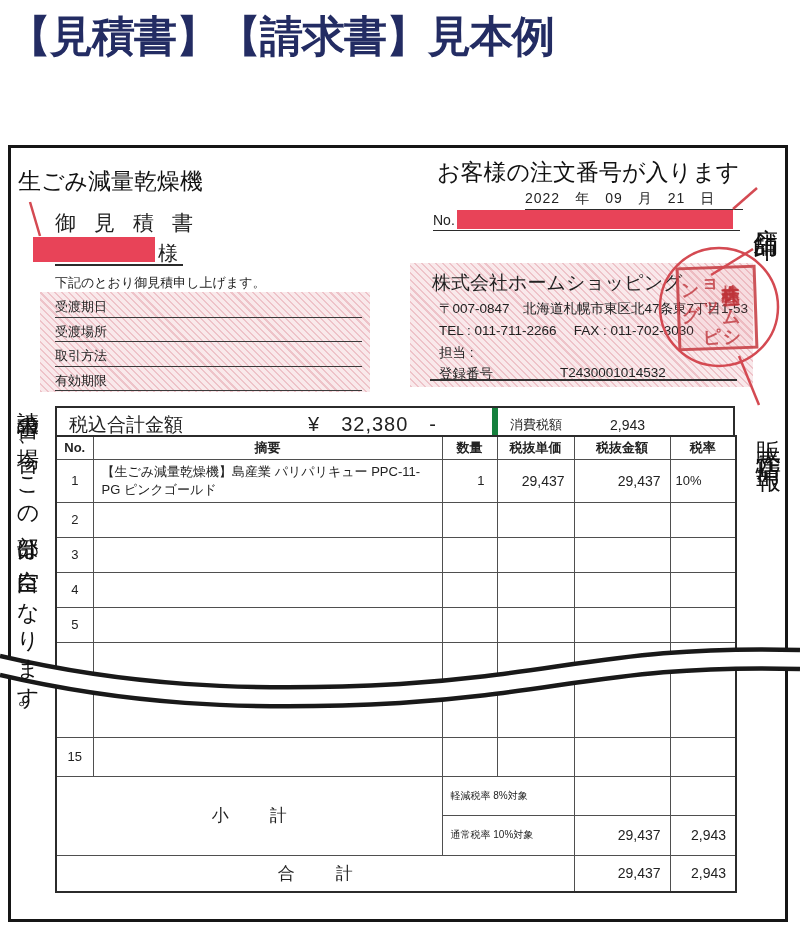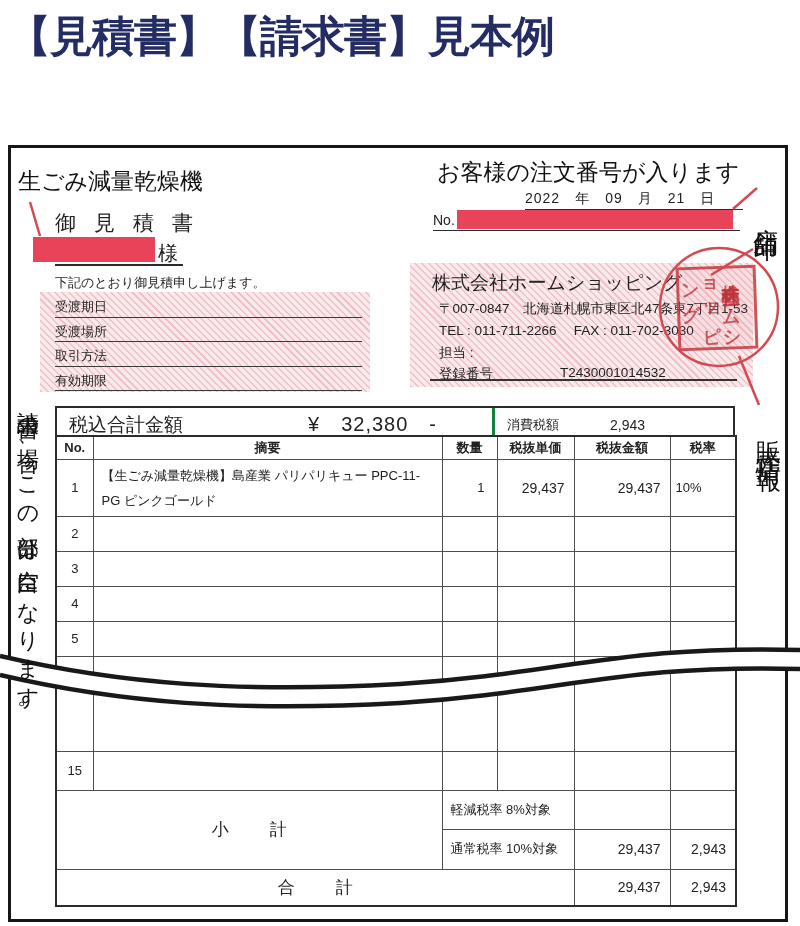--- a/index.html
+++ b/index.html
@@ -72,21 +72,21 @@
     font-size:18px; line-height:20px; letter-spacing:1px;
     color:rgba(190,50,56,0.78); height:82px;
   }
 
   
   .summary {
     left:55px; top:392px; width:680px; height:37px; border:2.5px solid #2b2b2b;
     display:flex; align-items:stretch; z-index:1; background:#fff;margin-top:14px;
   }
   .summary .s-left { width:435px; display:flex; align-items:center; padding-left:12px; }
-  .summary .s-right { flex:1; border-left:3px solid #15803d; display:flex; align-items:center; padding-left:12px; }
+  .summary .s-right { flex:1; border-left:6px solid #15803d; display:flex; align-items:center; padding-left:12px; }
   .s-total-label { font-size:19px; color:#222; }
   .s-total-amount { font-size:20px; color:#222; margin-left:auto; margin-right:55px; letter-spacing:1px; }
   .s-tax-label { font-size:13px; color:#222; }
   .s-tax-amount { font-size:14px; color:#222; margin-left:auto; margin-right:88px; }
 
   
   .main-table {
     position:absolute; left:55px; top:435px; width:680px;
     border-collapse:collapse; table-layout:fixed; z-index:1; background:#fff;
   }
@@ -94,28 +94,28 @@
   .main-table { border:2.5px solid #2b2b2b; }
   .main-table th { font-size:13px; font-weight:bold; height:23px; text-align:center; }
   .r-item { height:40px; }
   .r-empty { height:35px; }
   .r-tall td { height:95px; border-bottom:1px solid #4f4f4f; }
   .r-15 { height:39px; }
   .r-sub { height:39px; }
   .r-sub2 { height:40px; }
   .r-grand { height:37px; }
   td.no-cell { text-align:center; font-size:13px; }
-  td.desc-cell { font-size:13px; line-height:25px; padding:3px 8px; vertical-align:middle; }
+  td.desc-cell { font-size:13px; line-height:18px; padding:3px 8px; vertical-align:middle; }
   td.qty-cell { text-align:right; padding-right:12px; font-size:13px; }
   td.num-cell { text-align:right; padding-right:9px; font-size:14px; }
   td.rate-cell { text-align:left; padding-left:5px; font-size:13px; }
   td.subtotal-cell, td.grand-cell {
     text-align:center; font-size:17px; letter-spacing:2.4em; text-indent:2.4em;
   }
-  td.taxlbl-cell { font-size:13px; padding-left:8px; }
+  td.taxlbl-cell { font-size:10px; padding-left:8px; }
 
   
   .wave-svg { position:absolute; left:0; top:0; z-index:4; pointer-events:none; }
   .red-svg  { position:absolute; left:0; top:0; z-index:5; pointer-events:none; }
 </style>
 </head>
 <body>
 
 <div class="page">
 

